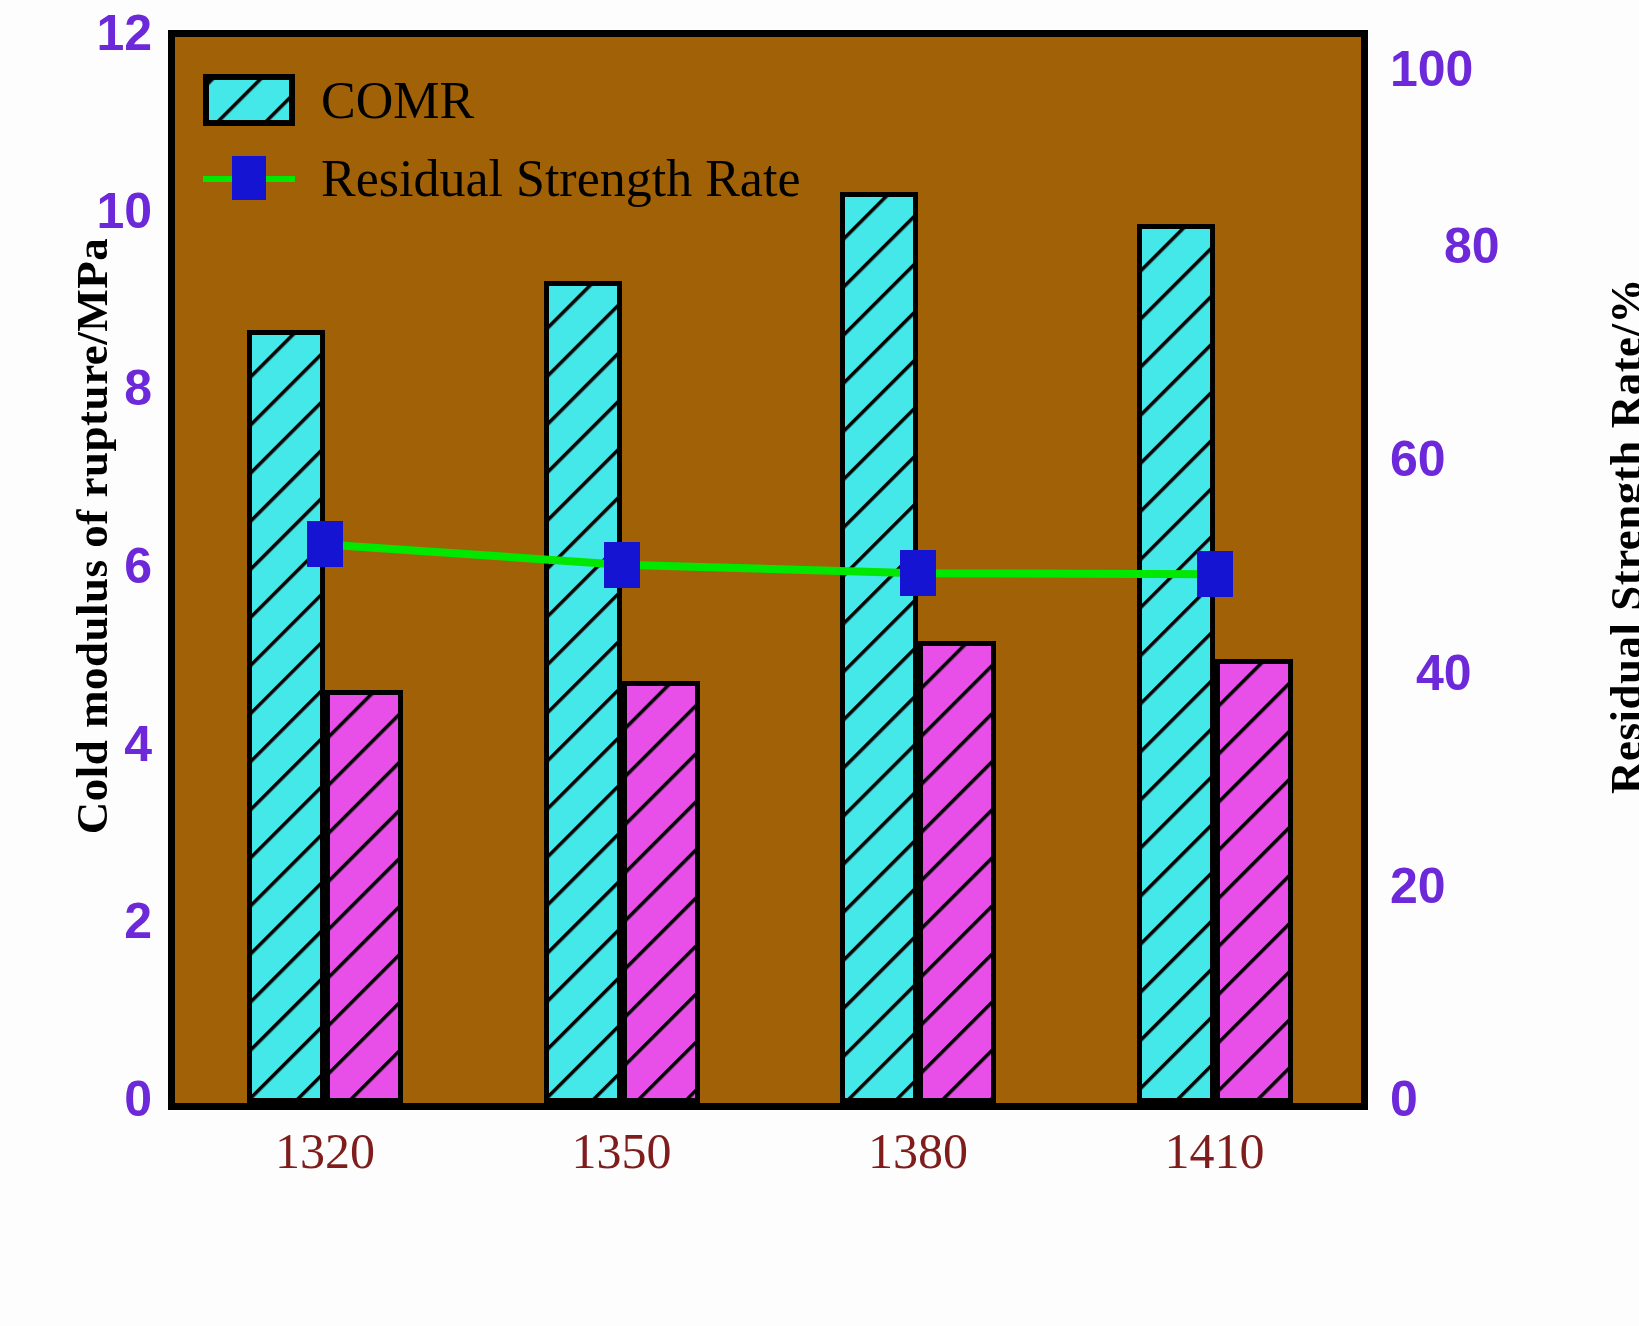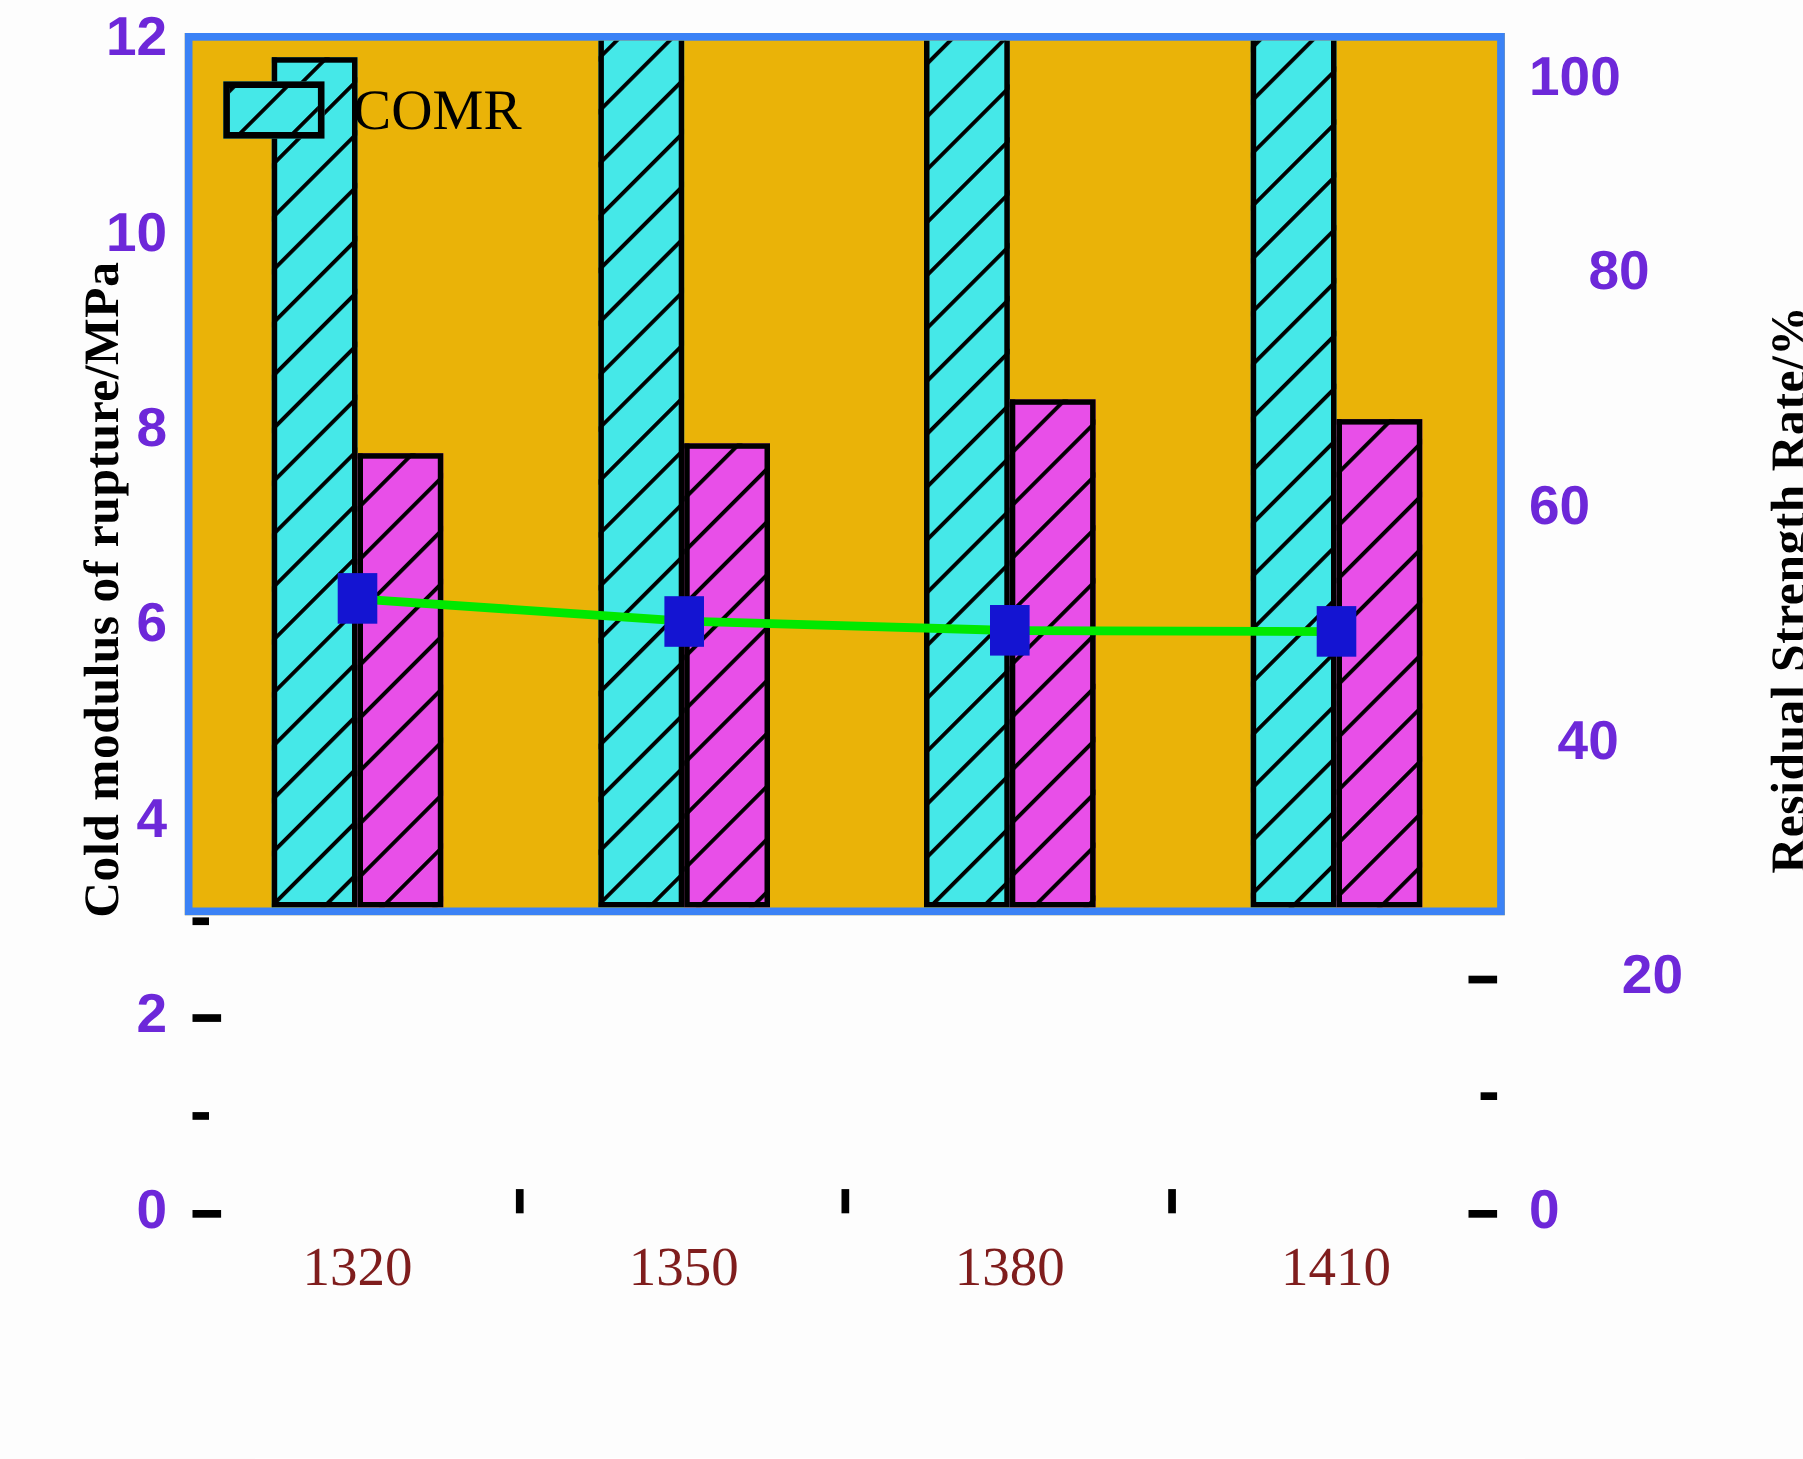--- a/index.html
+++ b/index.html
@@ -19,22 +19,22 @@
     text-align:center; font-weight:bold; font-size:45px; letter-spacing:.5px;
     color:#000; white-space:nowrap; font-family:"Liberation Serif",serif;
   }
   .xtitle{
     position:absolute; left:0; top:1222px; width:1440px; text-align:center;
     font-weight:bold; font-size:48px; color:#000; font-family:"Liberation Serif",serif;
   }
 
   
   #plot{
-    position:absolute; left:168px; top:30px; width:1200px; height:802px;
-    border:7px solid #3b82f6; box-sizing:border-box; background:#eab308;
+    position:absolute; left:168px; top:30px; width:1200px; height:1080px;
+    border:7px solid #000000; box-sizing:border-box; background:#a16207;
   }
   #canvas{position:absolute; inset:0; overflow:hidden;}
 
   
   .tlab{
     position:absolute; font-weight:bold; font-size:50px; color:#6d28d9;
     font-family:"Liberation Sans",sans-serif; white-space:nowrap;
   }
   .tlab.left{ text-align:right; width:110px; }
   .tlab.right{ text-align:left; width:140px; }
@@ -87,21 +87,21 @@
       <div class="tlab left" style="left: 42px; top: 4px;">12</div>
       <div class="tick" style="left: 175px; top: 1011.17px; width: 15px; height: 7px;"></div>
       <div class="tick" style="left: 175px; top: 833.5px; width: 15px; height: 7px;"></div>
       <div class="tick" style="left: 175px; top: 655.833px; width: 15px; height: 7px;"></div>
       <div class="tick" style="left: 175px; top: 478.167px; width: 15px; height: 7px;"></div>
       <div class="tick" style="left: 175px; top: 300.5px; width: 15px; height: 7px;"></div>
       <div class="tick" style="left: 175px; top: 122.833px; width: 15px; height: 7px;"></div>
       <div class="tick" style="left: 1335px; top: 1100px; width: 26px; height: 7px;"></div>
       <div class="tlab right" style="left: 1390px; top: 1070px;">0</div>
       <div class="tick" style="left: 1335px; top: 886.8px; width: 26px; height: 7px;"></div>
-      <div class="tlab right" style="left: 1390px; top: 856.8px; text-align: right;">20</div>
+      <div class="tlab right" style="left: 1390px; top: 856.8px;">20</div>
       <div class="tick" style="left: 1335px; top: 673.6px; width: 26px; height: 7px;"></div>
       <div class="tlab right" style="left: 1416px; top: 643.6px;">40</div>
       <div class="tick" style="left: 1335px; top: 460.4px; width: 26px; height: 7px;"></div>
       <div class="tlab right" style="left: 1390px; top: 430.4px;">60</div>
       <div class="tick" style="left: 1335px; top: 247.2px; width: 26px; height: 7px;"></div>
       <div class="tlab right" style="left: 1444px; top: 217.2px;">80</div>
       <div class="tick" style="left: 1335px; top: 34px; width: 26px; height: 7px;"></div>
       <div class="tlab right" style="left: 1390px; top: 4px; margin-top: 36px;">100</div>
       <div class="tick" style="left: 1346px; top: 993.4px; width: 15px; height: 7px;"></div>
       <div class="tick" style="left: 1346px; top: 780.2px; width: 15px; height: 7px;"></div>
@@ -173,20 +173,27 @@
 
     <div id="legend">
       <div class="lrow">
         <span class="lkey cyan">
             <svg width="80" height="40" style="position:absolute;left:0;top:0">
               <rect width="80" height="40" fill="url(#hatchDark)"></rect>
             </svg>
           </span>
         <span class="ltext">COMR</span>
       </div>
+      <div class="lrow">
+        <span class="lkey line">
+          <span class="lseg"></span>
+          <span class="lmark"></span>
+        </span>
+        <span class="ltext">Residual Strength Rate</span>
+      </div>
     </div>
   </div>
 
   <div id="xlabels">
       <div class="xlab" style="left: 215px; top: 1122px;">1320</div>
       <div class="xlab" style="left: 511.5px; top: 1122px;">1350</div>
       <div class="xlab" style="left: 808px; top: 1122px;">1380</div>
       <div class="xlab" style="left: 1104.5px; top: 1122px;">1410</div>
     </div>
 </div>

